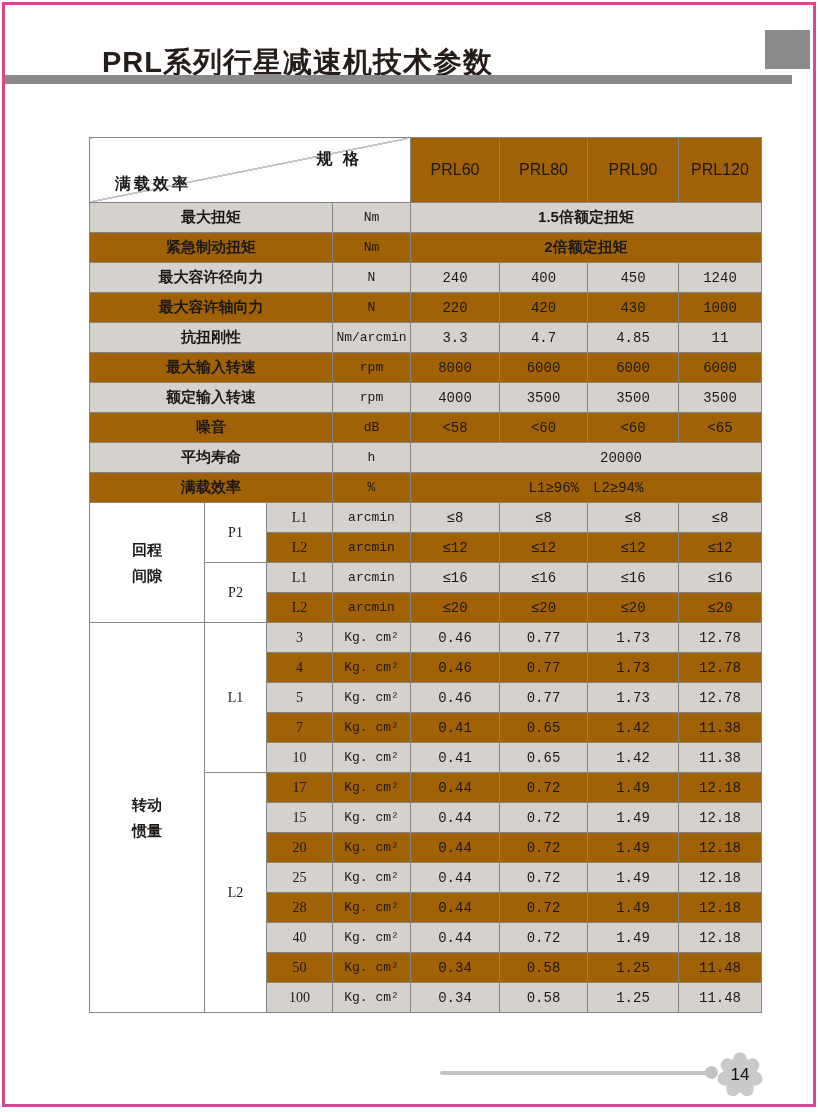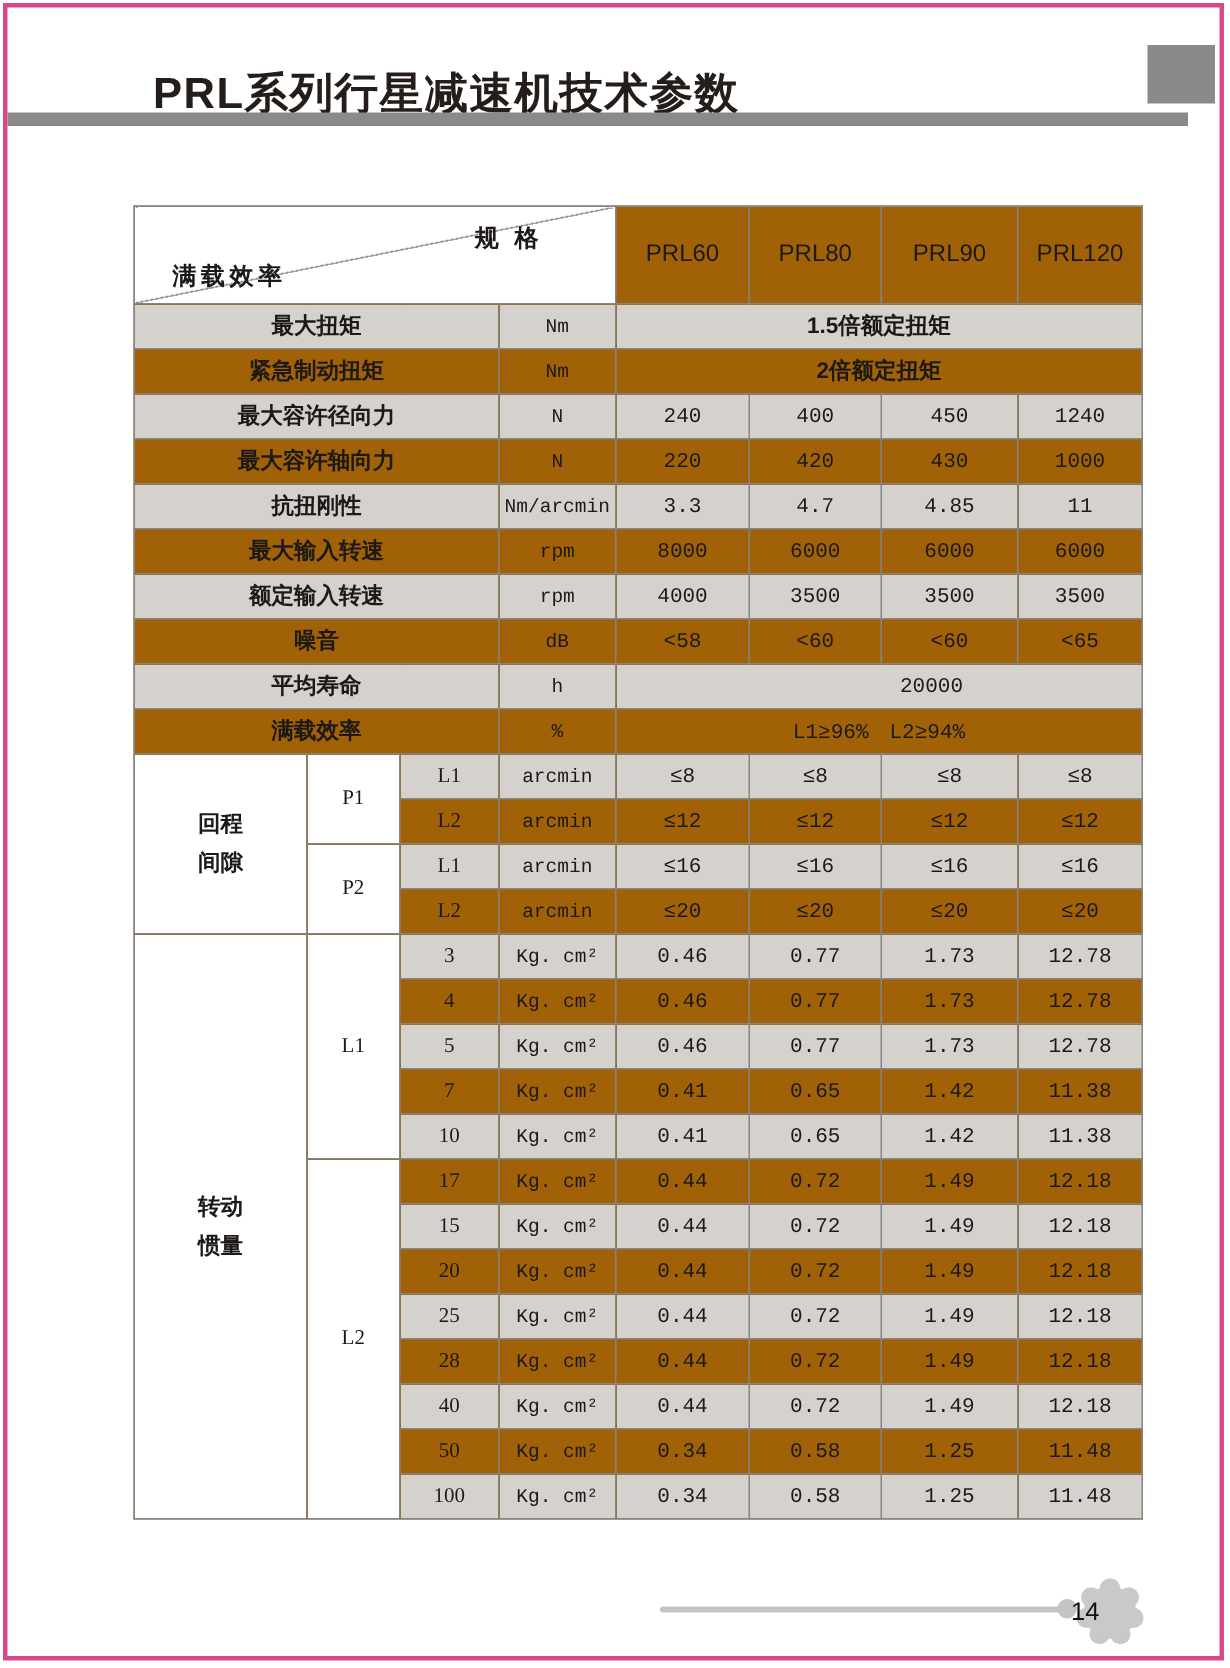--- a/index.html
+++ b/index.html
@@ -46,21 +46,21 @@
   td.unit { font-size:13px; font-family:"Liberation Mono", monospace; }
   td.val  { font-size:14px; font-family:"Liberation Mono", monospace; }
   td.sub  { font-size:14px; font-family:Liberation Serif, serif; }
   td.shift { text-indent:70px; }
 
   .rule { position:absolute; left:440px; top:1071px; width:272px; height:4px; background:#c3c3c3; border-radius:2px; }
   .dot  { position:absolute; left:705px; top:1066px; width:13px; height:13px; border-radius:50%; background:#c3c3c3; }
   .gear { position:absolute; left:714px; top:1049px; width:52px; height:52px; }
   .pageno {
     position:absolute; left:714px; top:1049px; width:52px; height:52px;
-    line-height:52px; font-size:17px; color:#111111;
+    line-height:52px; text-align:center; font-size:17px; color:#111111;
   }
 </style>
 </head>
 <body>
 
 <div class="frame"></div>
 
 <h1 class="title">PRL系列行星减速机技术参数</h1>
 <div class="bar"></div>
 <div class="sq"></div>

